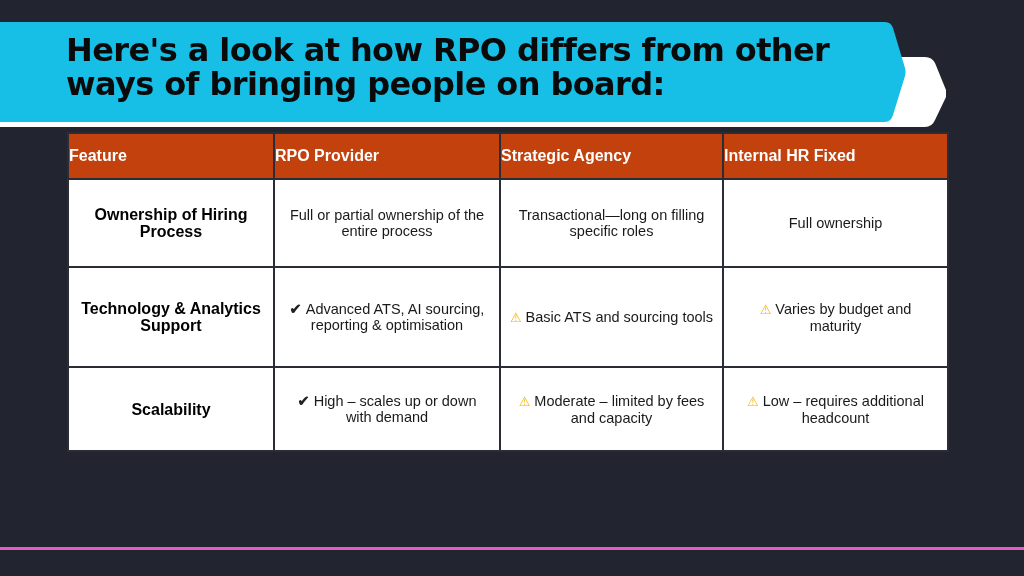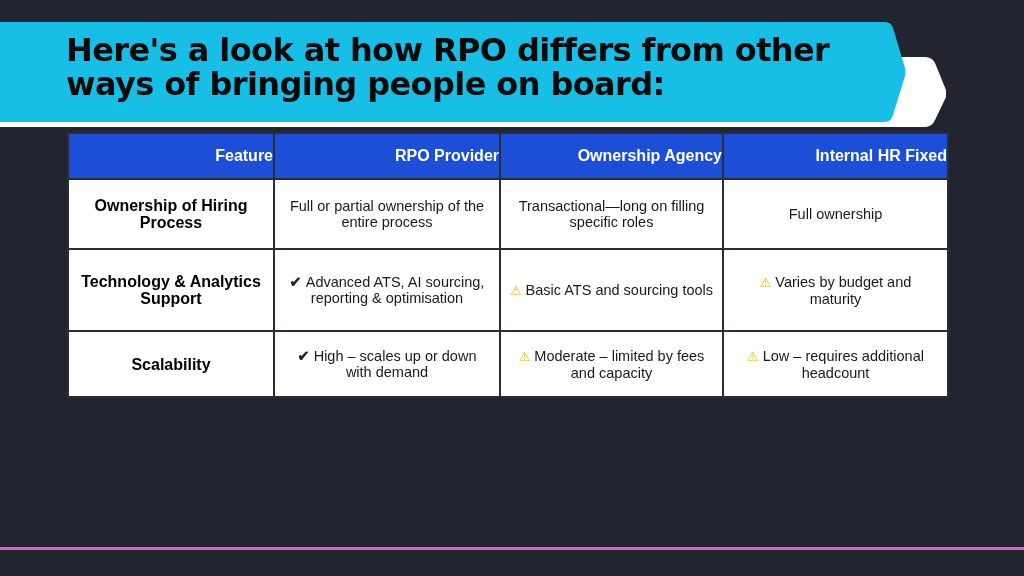--- a/index.html
+++ b/index.html
@@ -3,22 +3,22 @@
 <meta charset="utf-8">
 <style>
   html,body{margin:0;padding:0;}
   body{width:1024px;height:576px;background:#22252f;position:relative;overflow:hidden;font-family:"Liberation Sans",sans-serif;}
   .banner-white{position:absolute;left:0;top:57px;width:946px;height:70px;}
   .banner-blue{position:absolute;left:0;top:22px;width:906px;height:100px;}
   .title{position:absolute;left:66px;top:33px;width:820px;margin:0;font-family:"DejaVu Sans",sans-serif;font-weight:bold;font-size:32px;line-height:34px;color:#0a0a0a;letter-spacing:-0.6px;}
   .table-wrap{position:absolute;left:67px;top:132px;width:880px;}
   table{border-collapse:collapse;width:880px;table-layout:fixed;background:#fff;}
   col.c1{width:206px;} col.c2{width:226px;} col.c3{width:223px;} col.c4{width:225px;}
-  th{background:#1d4ed8;color:#fff;font-weight:bold;font-size:16px;height:44px;border:2px solid #2a2c36;text-align:right;padding:0;}
-  td{border:2px solid #2a2c36;text-align:center;font-size:14.5px;line-height:16px;color:#1a1a1a;padding:6px 8px;}
+  th{background:#c2410c;color:#fff;font-weight:bold;font-size:16px;height:44px;border:2px solid #2a2c36;text-align:left;padding:0;}
+  td{border:2px solid #2a2c36;text-align:center;font-size:14.5px;line-height:16px;color:#1a1a1a;padding:15px 8px;}
   td.feat{font-weight:bold;font-size:16px;line-height:17px;color:#000;}
   tr.r1 td{height:56px;} tr.r2 td{height:56px;} tr.r3 td{height:68px;text-align:center;}
   tr.r4 td{height:52px;} tr.r5 td{height:52px;} tr.r6 td{height:51px;}
   .ic{display:inline-block;margin-right:4px;}
   .ic.check{color:#222;font-weight:bold;}
   .ic.cross{color:#e03a3a;font-weight:bold;}
   .ic.warn{color:#f2b100;font-size:13px;}
   .pink-line{position:absolute;left:0;top:547px;width:1024px;height:3px;background:#e25dc2;}
 </style>
 </head>
@@ -38,21 +38,21 @@
     <colgroup>
         <col class="c1">
         <col class="c2">
         <col class="c3">
         <col class="c4">
       </colgroup>
     <thead>
       <tr>
         <th>Feature</th>
         <th>RPO Provider</th>
-        <th>Ownership Agency</th>
+        <th>Strategic Agency</th>
         <th>Internal HR Fixed</th>
       </tr>
     </thead>
     <tbody>
       <tr class="r1">
         <td class="feat">Ownership of Hiring Process</td>
         <td><span>Full or partial ownership of the entire process</span></td>
         <td><span>Transactional—long on filling specific roles</span></td>
         <td><span>Full ownership</span></td>
       </tr>

